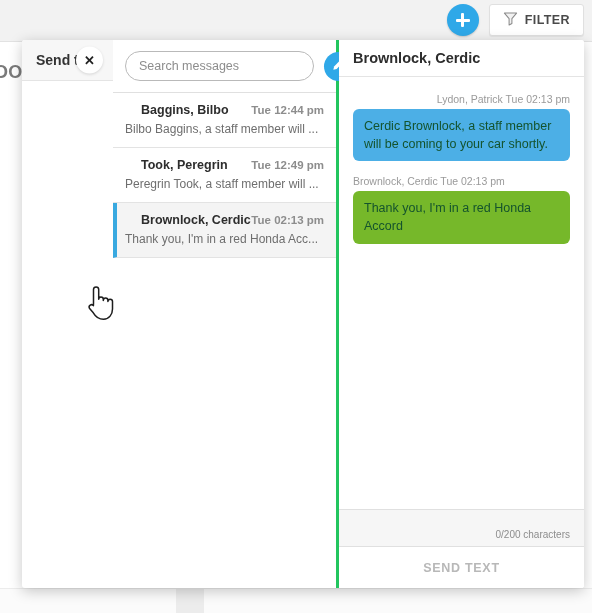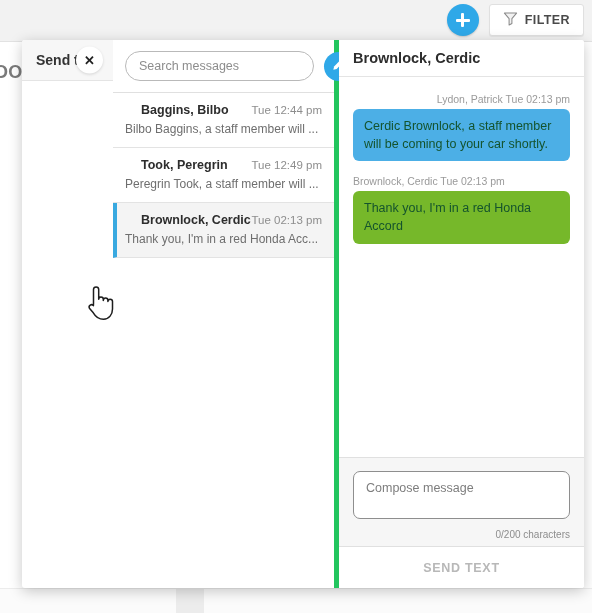--- a/index.html
+++ b/index.html
@@ -159,21 +159,21 @@
   .modal-body {
     flex: 1 1 auto;
     display: flex;
     min-height: 0;
   }
 
   
   .convo-pane {
     width: 226px;
     flex: 0 0 226px;
-    border-right: 5px solid #22c55e;
+    border-right: 3px solid #22c55e;
     display: flex;
     flex-direction: column;
     background: #ffffff;
     min-height: 0;
   }
   .convo-search-row {
     height: 52px;
     flex: 0 0 auto;
     display: flex;
     align-items: center;
@@ -232,20 +232,21 @@
   }
   .convo-name {
     font-size: 12.5px;
     font-weight: bold;
     color: #2d2d2d;
   }
   .convo-time {
     font-size: 11.5px;
     color: #8d8d8d;
     white-space: nowrap;
+    font-weight: bold;
   }
   .convo-preview {
     font-size: 12px;
     color: #6e6e6e;
     white-space: nowrap;
     overflow: hidden;
     text-overflow: ellipsis;
   }
 
   
@@ -447,21 +448,20 @@
           </div>
 
           <div class="msg incoming">
             <div class="msg-meta">Brownlock, Cerdic  Tue 02:13 pm</div>
             <div class="bubble">Thank you, I'm in a red Honda Accord</div>
           </div>
 
         </div>
 
         <div class="compose-area">
-          <textarea class="compose-box" placeholder="Compose message" style=""></textarea>
           <div class="char-count">0/200 characters</div>
         </div>
 
         <div class="send-bar">
           <span class="lbl">SEND TEXT</span>
         </div>
 
       </div>
     </div>
   </div>

